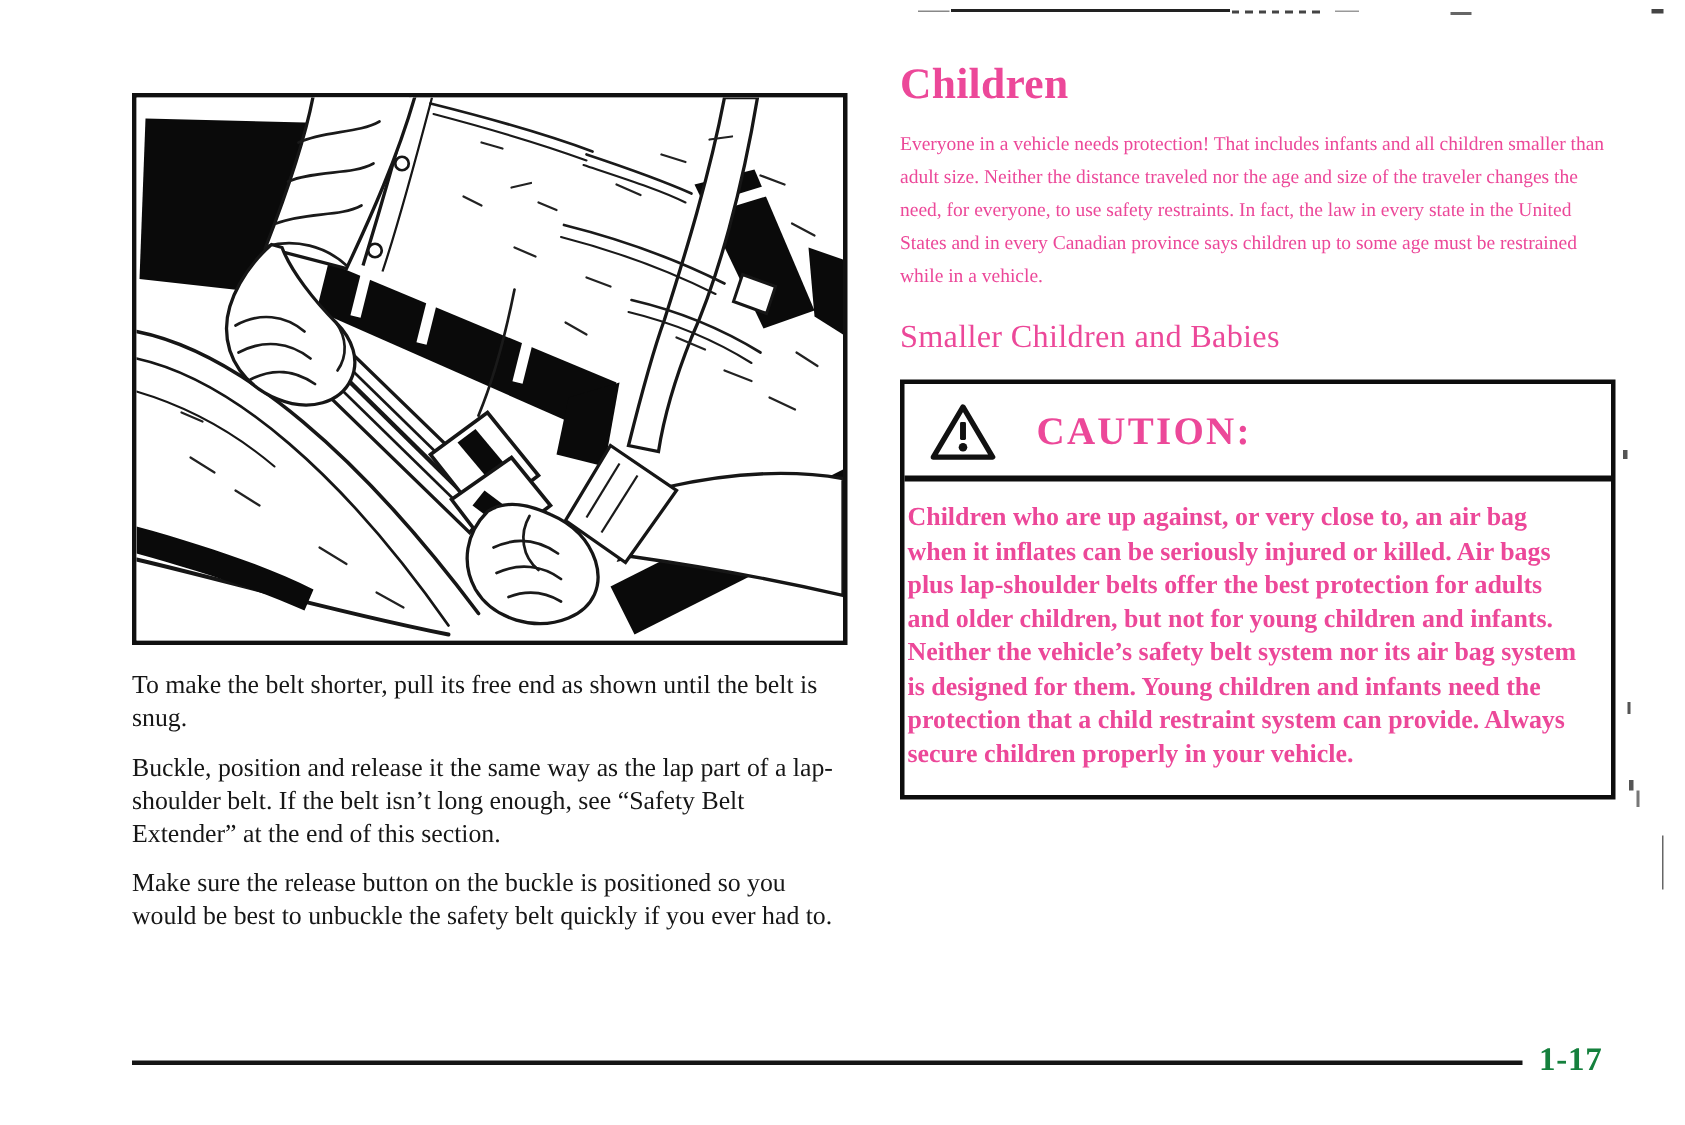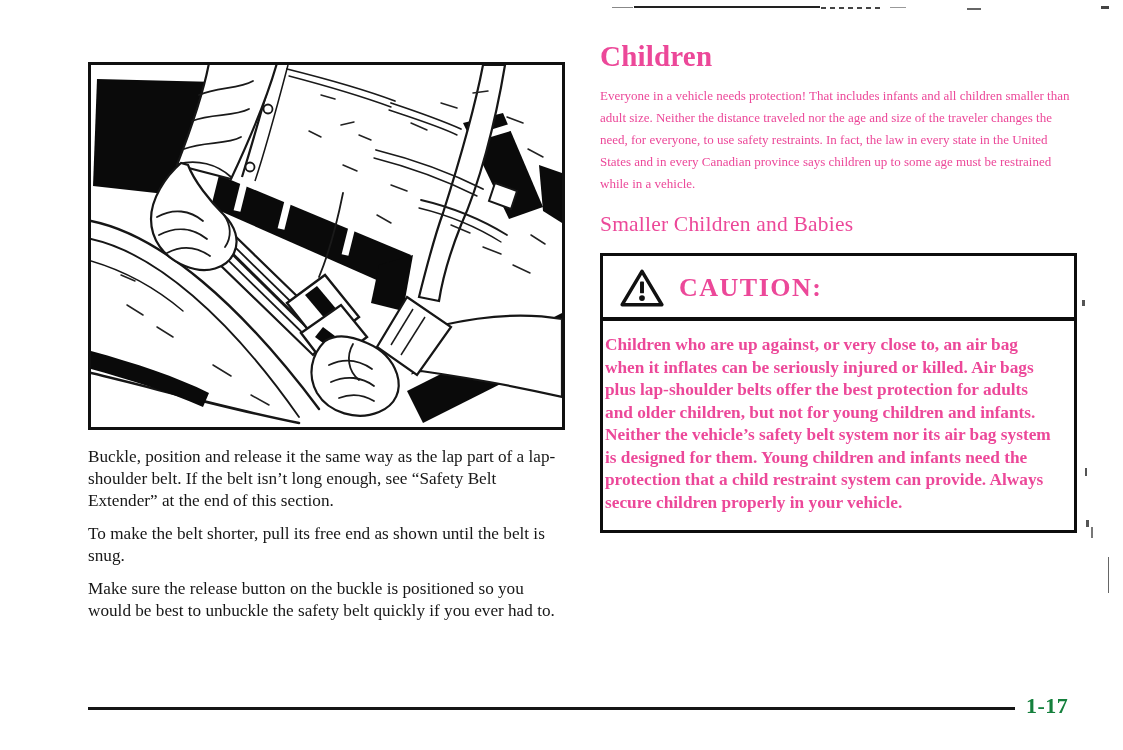--- a/index.html
+++ b/index.html
@@ -31,21 +31,21 @@
   .intro{font-size:13px;line-height:22px;margin:0;}
   .h2{
     font-size:21.5px;font-weight:normal;line-height:24px;margin:17px 0 0 0;
     letter-spacing:0.2px;
   }
   .caution-box{
     margin-top:17px;border:3px solid #0d0d0d;background:#fff;
     box-sizing:border-box;width:477px;
   }
   .caution-header{
-    display:flex;align-items:center;gap:15px;
+    display:flex;align-items:center;gap:27px;
     padding:12px 14px 9px 17px;border-bottom:4px solid #0d0d0d;
   }
   .caution-label{
     font-size:26px;font-weight:bold;letter-spacing:1.5px;line-height:30px;
   }
   .caution-body{
     padding:13px 18px 16px 2px;
     font-size:17.3px;font-weight:bold;line-height:22.5px;
   }
   
@@ -179,22 +179,22 @@
         <path d="M36,240 l16,10"></path>
         <path d="M66,262 l16,10"></path>
       <path d="M122,300 l18,11"></path>
         <path d="M160,330 l18,10"></path>
         <path d="M30,210 l14,6"></path>
     </g>
   </svg>
 </figure>
 
 <div class="left-col">
+  <p>To make the belt shorter, pull its free end as shown until the belt is snug.</p>
   <p>Buckle, position and release it the same way as the lap part of a lap-shoulder belt. If the belt isn’t long enough, see “Safety Belt Extender” at the end of this section.</p>
-  <p>To make the belt shorter, pull its free end as shown until the belt is snug.</p>
   <p>Make sure the release button on the buckle is positioned so you would be best to unbuckle the safety belt quickly if you ever had to.</p>
 </div>
 
 <div class="right-col">
   <h1 class="h1">Children</h1>
   <p class="intro">Everyone in a vehicle needs protection! That includes infants and all children smaller than adult size. Neither the distance traveled nor the age and size of the traveler changes the need, for everyone, to use safety restraints. In fact, the law in every state in the United States and in every Canadian province says children up to some age must be restrained while in a vehicle.</p>
   <h2 class="h2">Smaller Children and Babies</h2>
 
   <div class="caution-box">
     <div class="caution-header">

